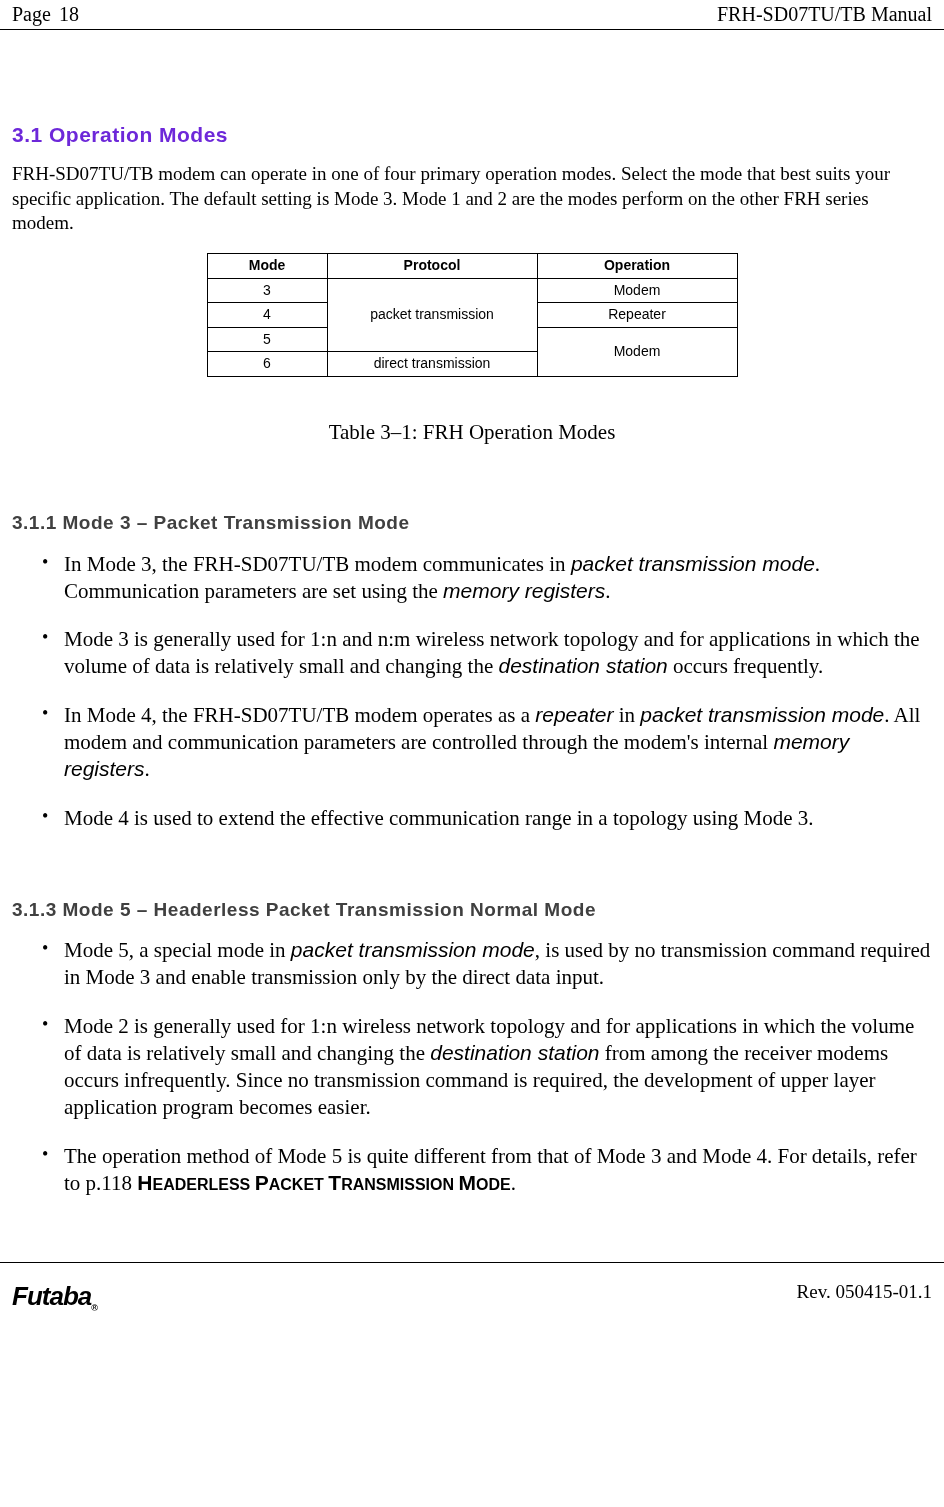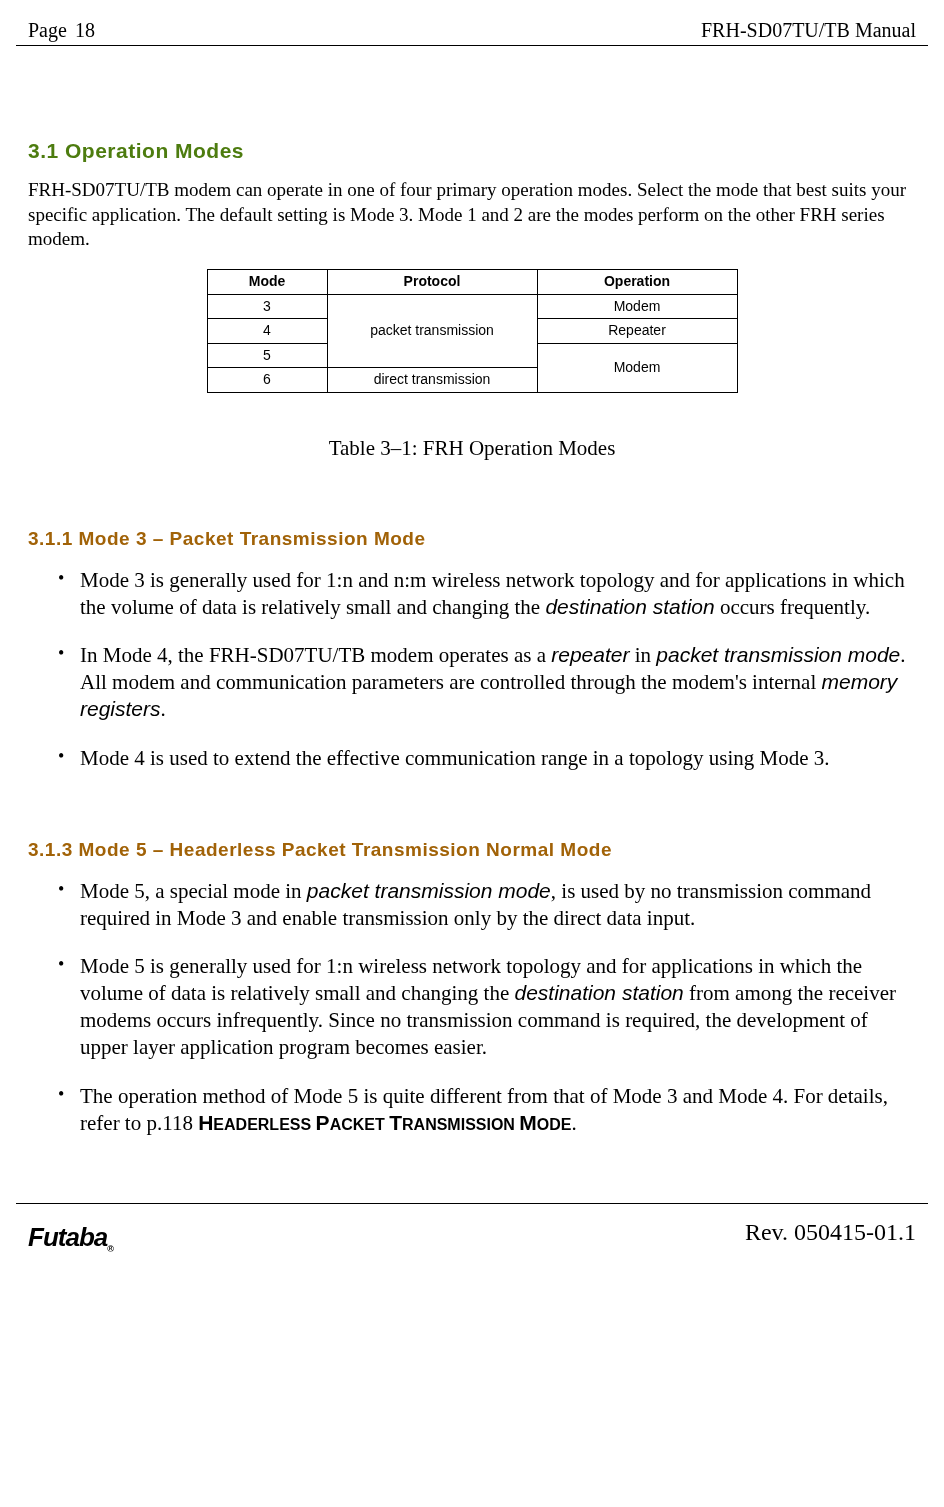--- a/index.html
+++ b/index.html
@@ -9,46 +9,46 @@
     }
     body {
       font-family: 'Times New Roman', Times, serif;
       width: 944px;
       background: white;
       color: black;
       font-size: 20px;
       line-height: 1.25;
     }
     .page {
-      padding: 16px;
+      padding: 0;
     }
     .header {
       display: flex;
       justify-content: space-between;
       padding: 2px 12px 2px 12px;
       border-bottom: 1.5px solid black;
       font-size: 20px;
     }
     .header-left {
       display: flex;
       gap: 8px;
     }
     .content {
       padding: 0 12px 0 12px;
     }
     .section-heading {
-      color: #4d7c0f;
+      color: #6d28d9;
       font-family: Verdana, sans-serif;
       font-size: 21px;
       margin-top: 92px;
       margin-bottom: 14px;
       letter-spacing: 0.5px;
     }
     .sub-heading {
-      color: #a16207;
+      color: #404040;
       font-family: Verdana, sans-serif;
       font-size: 19px;
       margin-top: 66px;
       margin-bottom: 16px;
       letter-spacing: 0.5px;
     }
     .body-text {
       font-size: 19px;
       line-height: 1.28;
       margin-bottom: 18px;
@@ -124,21 +124,21 @@
       font-style: italic;
       letter-spacing: -1px;
       margin-top: 11px;
     }
     .logo-sub {
       font-size: 9px;
       vertical-align: sub;
       font-style: normal;
     }
     .rev {
-      font-size: 24px;
+      font-size: 19px;
     }
   </style>
 </head>
 <body>
 
 <div class="page">
   <div class="header">
     <div class="header-left">
       <span>Page</span>
       <span>18</span>
@@ -177,38 +177,41 @@
         </tr>
       </tbody>
         </table>
     </div>
 
     <p class="table-caption">Table 3–1:  FRH Operation Modes</p>
 
     <h3 class="sub-heading">3.1.1  Mode 3 – Packet Transmission Mode</h3>
     <ul class="bullets">
       <li>
+        <span>In Mode 3, the FRH-SD07TU/TB modem communicates in </span><span class="italic-sans">packet transmission mode</span><span>. Communication parameters are set using the </span><span class="italic-sans">memory registers</span><span>.</span>
+      </li>
+      <li>
         <span>Mode 3 is generally used for 1:n and n:m wireless network topology and for applications in which the volume of data is relatively small and changing the </span><span class="italic-sans">destination station</span><span> occurs frequently.</span>
       </li>
     </ul>
 
     <ul class="bullets">
       <li>
         <span>In Mode 4, the FRH-SD07TU/TB modem operates as a </span><span class="italic-sans">repeater</span><span> in </span><span class="italic-sans">packet transmission mode</span><span>. All modem and communication parameters are controlled through the modem's internal </span><span class="italic-sans">memory registers</span><span>.</span>
       </li>
       <li>Mode 4 is used to extend the effective communication range in a topology using Mode 3.</li>
     </ul>
 
     <h3 class="sub-heading">3.1.3  Mode 5 – Headerless Packet Transmission Normal Mode</h3>
     <ul class="bullets">
       <li>
         <span> Mode 5, a special mode in </span><span class="italic-sans">packet transmission mode</span><span>, is used by no transmission command required in Mode 3 and enable transmission only by the direct data input.</span>
       </li>
       <li>
-        <span> Mode 5 is generally used for 1:n wireless network topology and for applications in which the volume of data is relatively small and changing the </span><span class="italic-sans">destination station</span><span> from among the receiver modems occurs infrequently. Since no transmission command is required, the development of upper layer application program becomes easier.</span>
+        <span> Mode 2 is generally used for 1:n wireless network topology and for applications in which the volume of data is relatively small and changing the </span><span class="italic-sans">destination station</span><span> from among the receiver modems occurs infrequently. Since no transmission command is required, the development of upper layer application program becomes easier.</span>
       </li>
       <li>
         <span> The operation method of Mode 5 is quite different from that of Mode 3 and Mode 4. For details, refer to p.118 </span><span class="link-ref"><span>H</span><span style="font-size:16px">EADERLESS </span><span>P</span><span style="font-size:16px">ACKET </span><span>T</span><span style="font-size:16px">RANSMISSION </span><span>M</span><span style="font-size:16px">ODE</span></span><span>.</span>
       </li>
     </ul>
   </div>
 
   <div class="footer">
     <div class="logo"><span>Futaba</span><span class="logo-sub">®</span></div>
     <div class="rev">Rev. 050415-01.1</div>

